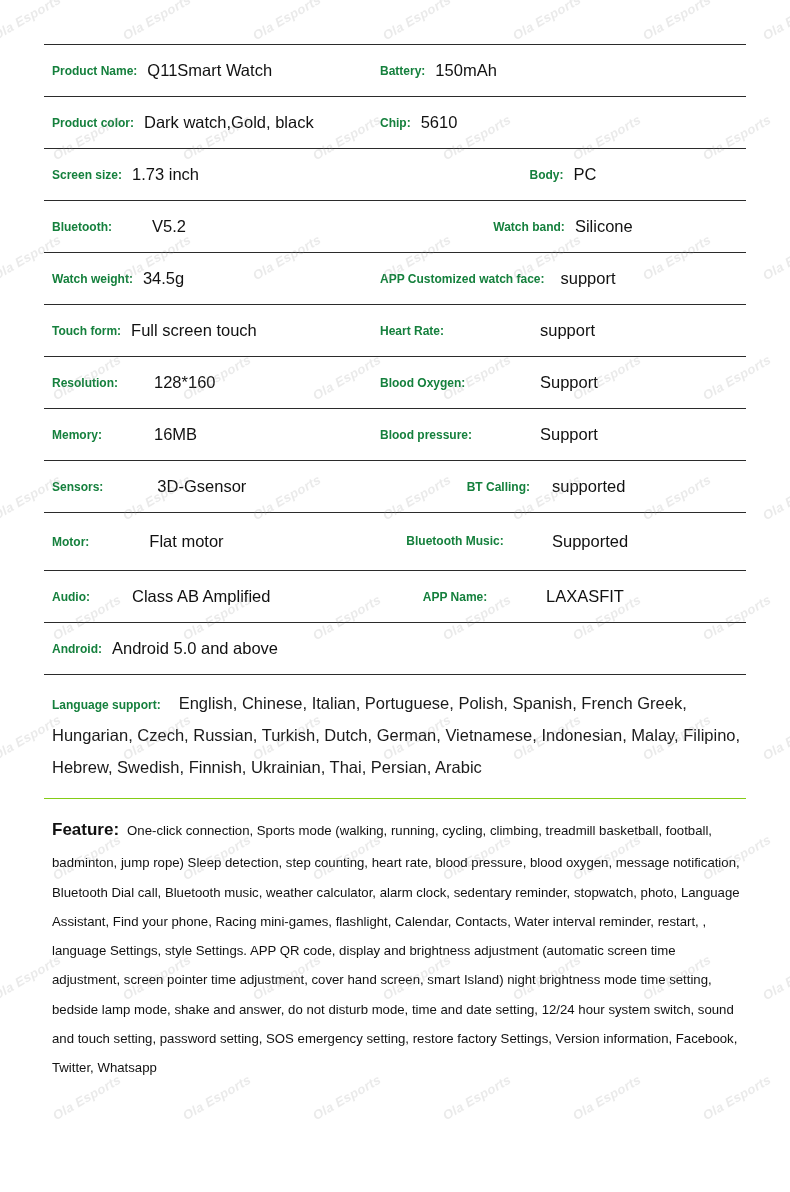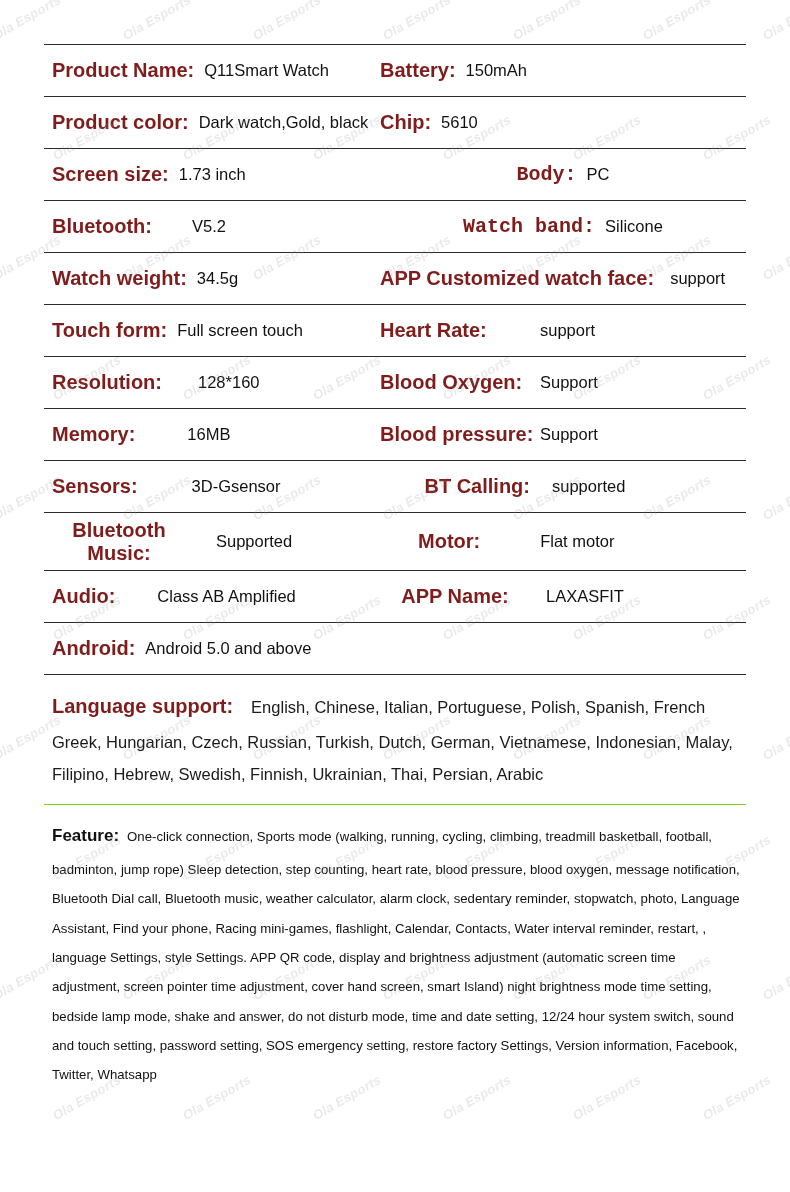--- a/index.html
+++ b/index.html
@@ -56,38 +56,38 @@
   }
   .row.first { border-top: 1px solid #2b2b2b; }
 
   .cell {
     display: flex;
     align-items: center;
     box-sizing: border-box;
   }
   .lbl {
     font-weight: 700;
-    font-size: 20px;
-    color: #7f1d1d;
+    font-size: 12px;
+    color: #15803d;
     white-space: nowrap;
   }
   .val {
     font-weight: 400;
     font-size: 16.5px;
     color: #111;
     white-space: nowrap;
   }
 
   
   .half-l { width: 336px; padding-left: 8px; }
   .half-r { width: 366px; align-items: center; }
 
   .half-l .lbl { margin-right: 10px; }
   .half-r .lbl { margin-right: 10px; }
-  .push { margin-left: auto; font-family: Liberation Mono, monospace; }
+  .push { margin-left: auto; }
 
   
   .lang-row {
     border-top: 1px solid #2b2b2b;
     padding: 12px 4px 14px 8px;
   }
   .lang-inline { font-size: 16.5px; line-height: 1.95; }
   .lang-inline .lbl { margin-right: 18px; }
   .lang-text { font-weight: 400; }
 
@@ -274,27 +274,27 @@
       <span class="lbl" style="margin-right:54px">Sensors:</span>
       <span class="val">3D-Gsensor</span>
     </div>
     <div class="cell half-r">
       <span class="lbl" style="width:150px;justify-content:flex-end;display:inline-block;text-align:right;padding-right:12px">BT Calling:</span>
       <span class="val">supported</span>
     </div>
   </div>
 
   <div class="row" style="min-height:58px">
+    <div class="cell half-l">
+      <span class="lbl" style="margin-right:60px">Motor:</span>
+      <span class="val">Flat motor</span>
+    </div>
     <div class="cell half-r">
       <span class="lbl" style="width:150px;display:inline-block;text-align:center;white-space:normal;line-height:1.12">Bluetooth Music:</span>
       <span class="val" style="margin-left:12px">Supported</span>
-    </div>
-    <div class="cell half-l">
-      <span class="lbl" style="margin-right:60px">Motor:</span>
-      <span class="val">Flat motor</span>
     </div>
   </div>
 
   <div class="row">
     <div class="cell half-l">
       <span class="lbl" style="margin-right:42px">Audio:</span>
       <span class="val">Class AB Amplified</span>
     </div>
     <div class="cell half-r">
       <span class="lbl" style="width:150px;display:inline-block;text-align:center">APP Name:</span>

